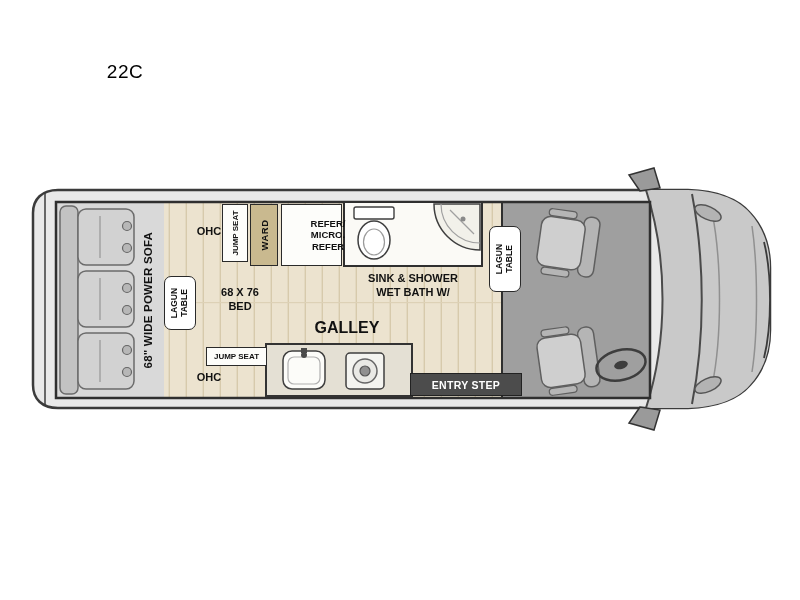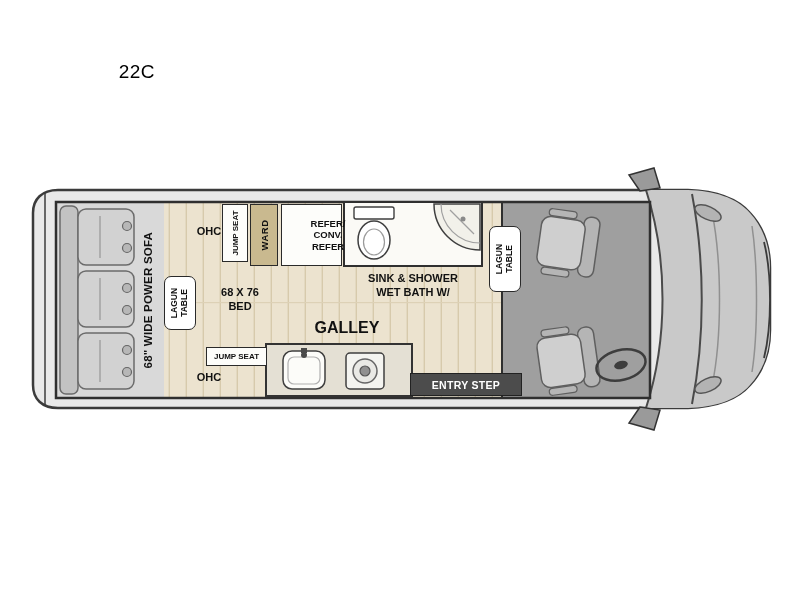--- a/index.html
+++ b/index.html
@@ -3,21 +3,21 @@
 <meta charset="utf-8">
 <style>
   * { margin:0; padding:0; box-sizing:border-box; }
   html,body { width:800px; height:600px; background:#ffffff; font-family:"Liberation Sans", sans-serif; }
   .fp { position:relative; width:800px; height:600px; overflow:hidden; }
   .fp svg { position:absolute; left:0; top:0; }
 
   .lbl { position:absolute; color:#111; font-weight:bold; text-align:center; line-height:1.25; }
   .lbl span { display:block; }
 
-  .model { left:95px; top:60px; width:60px; font-size:19px; font-weight:400; color:#000; text-align:right; letter-spacing:.5px; }
+  .model { left:95px; top:60px; width:60px; font-size:19px; font-weight:400; color:#000; text-align:center; letter-spacing:.5px; }
 
   .sofa-label { left:48px; top:293px; width:200px; font-size:11.5px; transform:rotate(-90deg); letter-spacing:.2px; white-space:nowrap; }
 
   .box { position:absolute; border:1.5px solid #2a2a2a; background:#fdfdfa; }
   .lagun { border-radius:7px; background:#ffffff; }
   .lagun-rear  { left:164px; top:276px; width:32px; height:54px; }
   .lagun-front { left:489px; top:226px; width:32px; height:66px; }
 
   .vtext2 { position:absolute; left:50%; top:50%; width:60px;
             transform:translate(-50%,-50%) rotate(-90deg);
@@ -156,21 +156,21 @@
     <div class="vtext1">JUMP SEAT</div>
   </div>
 
   <div class="box ward-box">
     <div class="vtext1">WARD</div>
   </div>
 
   <div class="box refer-box">
     <div class="refer-text">
       <span>REFER/</span>
-      <span>CONV.</span>
+      <span>MICRO.</span>
       <span>REFER</span>
     </div>
   </div>
 
   <div class="lbl bed-label">
     <span>68 X 76</span>
     <span>BED</span>
   </div>
 
   <div class="lbl wetbath-label">

